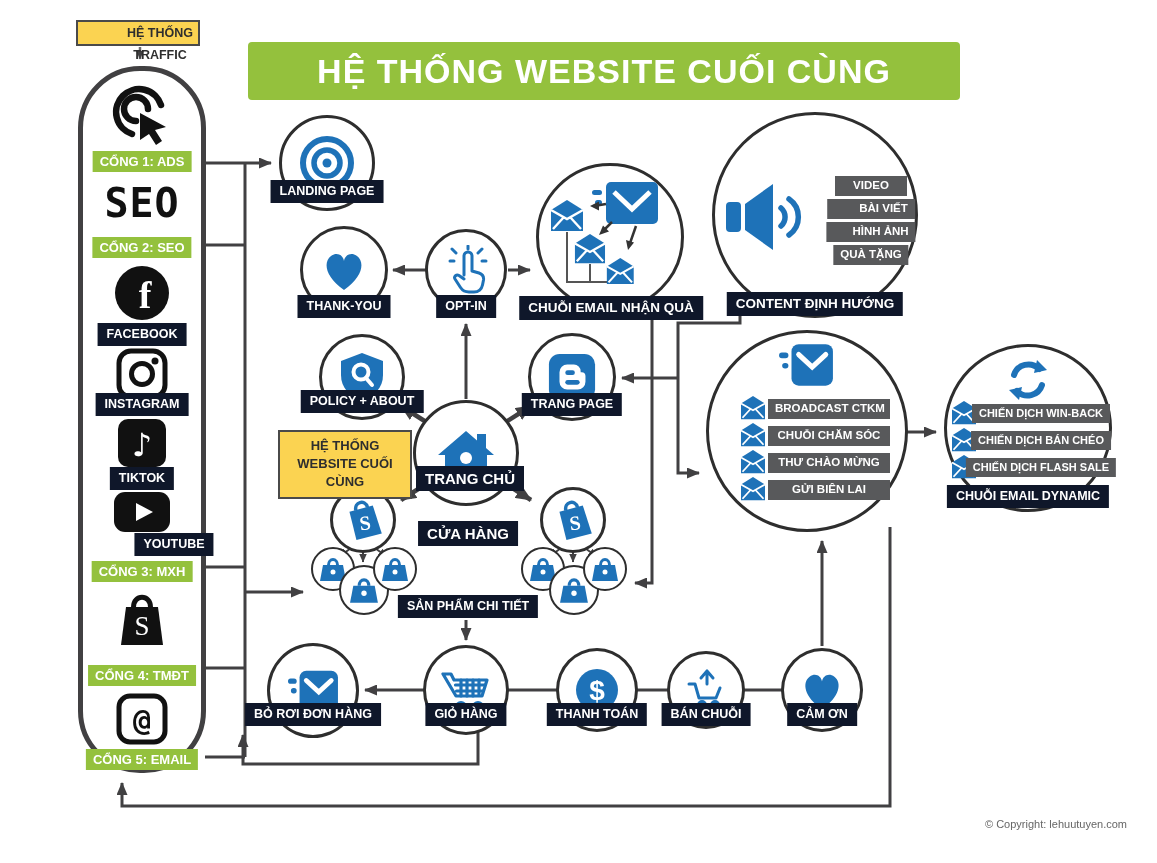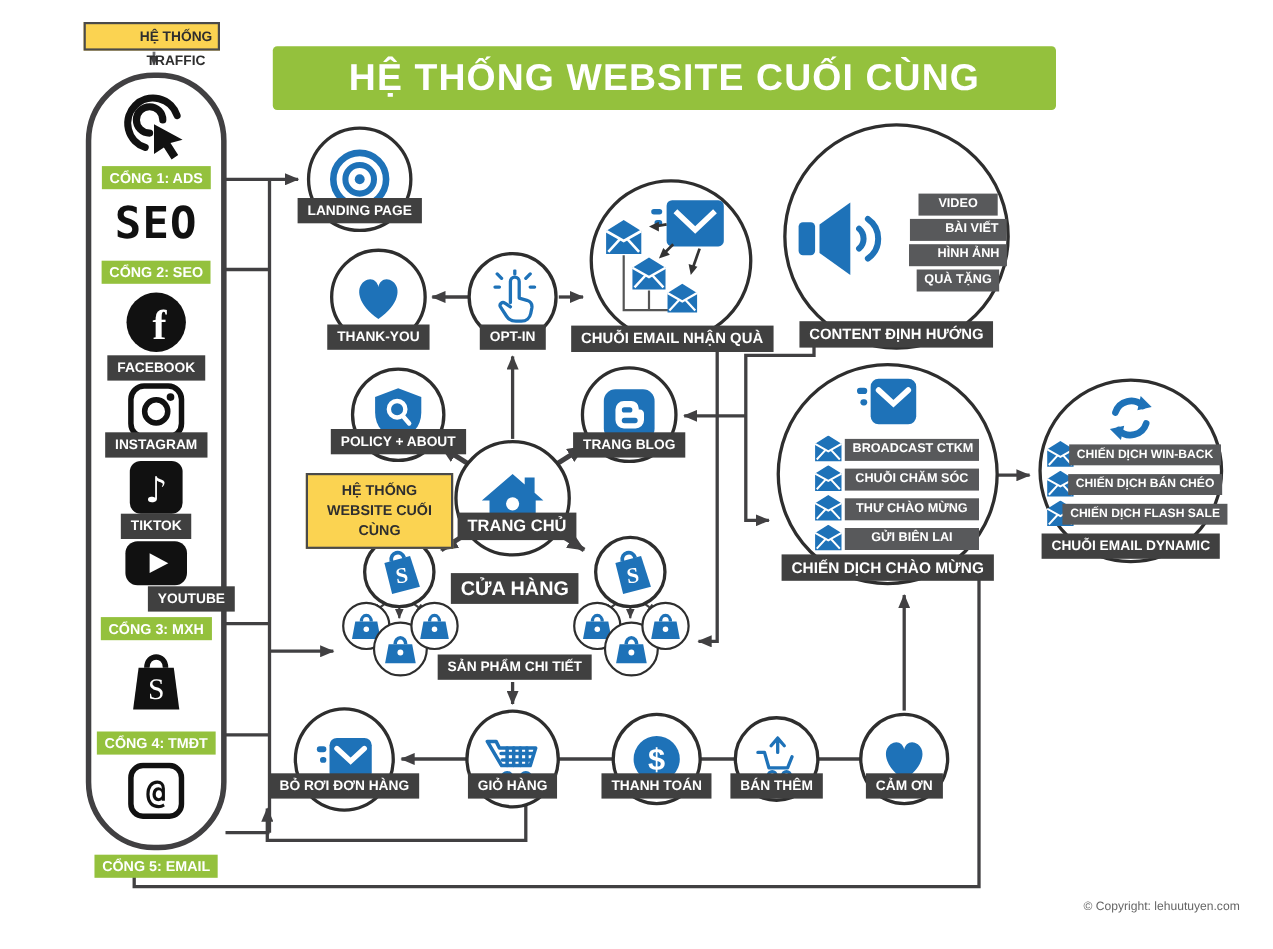--- a/index.html
+++ b/index.html
@@ -8,21 +8,21 @@
   svg{display:block;}
   #connectors{position:absolute;left:0;top:0;z-index:1;pointer-events:none;}
   .rect-col{position:absolute;left:78px;top:66px;width:128px;height:707px;
             border:5px solid #414042;border-radius:62px;background:#fff;z-index:2;box-sizing:border-box;}
   .col-item{position:absolute;left:50%;transform:translateX(-50%);}
   .circle{position:absolute;background:#fff;border:3px solid #2e2e2e;border-radius:50%;
           display:flex;align-items:center;justify-content:center;box-sizing:border-box;z-index:2;}
   .thin{border-width:2.5px;}
   .glabel{background:#94c13d;color:#fff;font-weight:bold;font-size:13px;line-height:1;
           padding:4px 7px;white-space:nowrap;text-align:center;z-index:4;}
-  .dlabel{position:absolute;transform:translateX(-50%);background:#404040;color:#fff;font-weight:bold;
+  .dlabel{position:absolute;transform:translateX(-50%);background:#0f172a;color:#fff;font-weight:bold;
           font-size:12.5px;line-height:1;padding:5px 9px;white-space:nowrap;text-align:center;z-index:4;}
   .dlabel-s{position:absolute;transform:translateX(-50%);background:#58595b;color:#fff;font-weight:bold;
           font-size:11.5px;line-height:1;padding:4px 7px;white-space:nowrap;text-align:center;z-index:4;}
   .ylabel{position:absolute;background:#fbd351;border:2px solid #4a4a4a;color:#2e2e2e;font-weight:bold;
           text-align:center;z-index:4;box-sizing:border-box;}
   .banner{position:absolute;left:248px;top:42px;width:712px;height:58px;background:#94c13d;color:#fff;
           font-size:34px;font-weight:800;letter-spacing:1px;display:flex;align-items:center;
           justify-content:center;border-radius:4px;z-index:2;}
   .seo-text{font-family:"DejaVu Sans Mono",monospace;font-weight:bold;font-size:40px;color:#111;
             letter-spacing:1px;line-height:1;}
@@ -133,21 +133,21 @@
     <svg class="col-item" style="top:516px;" width="62" height="64" viewBox="0 0 62 64">
       <path d="M15 20 L47 20 L52 58 L10 58 Z" fill="#111"></path>
       <path d="M22.5 20 C22.5 7 39.5 7 39.5 20" fill="none" stroke="#111" stroke-width="5"></path>
       <text x="31" y="48" text-anchor="middle" font-size="27" fill="#fff" font-family="Liberation Serif,serif">S</text>
     </svg>
     <div class="col-item glabel" style="top:594px;">CỔNG 4: TMĐT</div>
     <svg class="col-item" style="top:622px;" width="52" height="52" viewBox="0 0 52 52">
       <rect x="3" y="3" width="46" height="46" rx="11" fill="none" stroke="#111" stroke-width="5"></rect>
       <text x="26" y="37" text-anchor="middle" font-size="30" font-weight="bold" fill="#111" font-family="DejaVu Sans Mono,monospace">@</text>
     </svg>
-    <div class="col-item glabel" style="top:706px;">CỔNG 5: EMAIL</div>
+    <div class="col-item glabel" style="top:678px;">CỔNG 5: EMAIL</div>
   </div>
 
   <div class="circle" style="left:279px;top:115px;width:96px;height:96px;">
     <svg width="56" height="56" viewBox="0 0 56 56">
       <circle cx="28" cy="28" r="24" fill="none" stroke="#1e72b8" stroke-width="6"></circle>
       <circle cx="28" cy="28" r="13" fill="none" stroke="#1e72b8" stroke-width="5.5"></circle>
       <circle cx="28" cy="28" r="4.5" fill="#1e72b8"></circle>
     </svg>
   </div>
   <div class="dlabel" style="left:327px;top:180px;">LANDING PAGE</div>
@@ -227,21 +227,21 @@
   <div class="dlabel" style="left:362px;top:390px;">POLICY + ABOUT</div>
 
   <div class="circle" style="left:528px;top:333px;width:88px;height:88px;">
     <svg width="50" height="50" viewBox="0 0 52 52">
       <rect x="2" y="2" width="48" height="48" rx="11" fill="#1e72b8"></rect>
       <path d="M21 13 h7 a7 7 0 0 1 7 7 v1 h1 a4 4 0 0 1 4 4 v6 a8 8 0 0 1 -8 8 H21 a8 8 0 0 1 -8 -8 V21 a8 8 0 0 1 8 -8 Z" fill="#fff"></path>
       <rect x="19" y="19" width="10" height="5" rx="2.5" fill="#1e72b8"></rect>
       <rect x="19" y="29" width="15" height="5" rx="2.5" fill="#1e72b8"></rect>
     </svg>
   </div>
-  <div class="dlabel" style="left:572px;top:393px;">TRANG BLOG</div>
+  <div class="dlabel" style="left:572px;top:393px;">TRANG PAGE</div>
 
   <div class="circle" style="left:413px;top:400px;width:106px;height:106px;">
     <svg width="60" height="56" viewBox="0 0 60 56">
       <path d="M2 30 L30 6 L41 15.5 V9 h9 v14 L58 30 h-7 V54 H9 V30 Z" fill="#1e72b8"></path>
       <circle cx="30" cy="33" r="6" fill="#fff"></circle>
       <path d="M19 54 a11 11 0 0 1 22 0 Z" fill="#fff"></path>
     </svg>
   </div>
   <div class="dlabel" style="left:470px;top:466px;font-size:15px;">TRANG CHỦ</div>
   <div class="ylabel" style="left:278px;top:430px;width:134px;font-size:13px;line-height:1.4;padding:5px 4px;">HỆ THỐNG WEBSITE CUỐI CÙNG</div>
@@ -257,21 +257,21 @@
   </div>
   <div class="circle" style="left:540px;top:487px;width:66px;height:66px;">
     <svg width="46" height="48" viewBox="0 0 46 48">
       <g transform="rotate(-8 23 26)">
         <path d="M11 14 L35 11 L40 40 L14 43 Z" fill="#1e72b8"></path>
         <path d="M17.5 13.5 C17 5 28 3.5 29.5 12" stroke="#1e72b8" stroke-width="3.5" fill="none"></path>
         <text x="25" y="34" text-anchor="middle" font-size="20" font-weight="bold" fill="#fff" font-family="Liberation Serif,serif">S</text>
       </g>
     </svg>
   </div>
-  <div class="dlabel" style="left:468px;top:521px;font-size:18px;">CỬA HÀNG</div>
+  <div class="dlabel" style="left:468px;top:521px;font-size:15px;">CỬA HÀNG</div>
 
   <div class="circle thin" style="left:311px;top:547px;width:44px;height:44px;">
     <svg width="28" height="28" viewBox="0 0 28 28">
         <path d="M4 10 H24 L27 26 H1 Z" fill="#1e72b8"></path>
         <path d="M9.5 10 a4.5 5.5 0 0 1 9 0" stroke="#1e72b8" stroke-width="3" fill="none"></path>
         <circle cx="14" cy="17" r="2.5" fill="#fff"></circle>
       </svg>
   </div>
   <div class="circle thin" style="left:339px;top:565px;width:50px;height:50px;">
     <svg width="30" height="30" viewBox="0 0 28 28">
@@ -330,21 +330,20 @@
   <svg class="icon-abs" style="left:740px;top:450px;" width="26" height="24" viewBox="0 0 34 32">
       <path d="M1 10 L17 0 L33 10 V31 H1 Z" fill="#1e72b8"></path>
       <path d="M1 10 L17 19 L33 10 M3 29 L14 17 M31 29 L20 17" stroke="#fff" stroke-width="2.4" fill="none"></path>
     </svg>
   <div class="dlabel-s" style="left:829px;top:453px;width:108px;">THƯ CHÀO MỪNG</div>
   <svg class="icon-abs" style="left:740px;top:477px;" width="26" height="24" viewBox="0 0 34 32">
       <path d="M1 10 L17 0 L33 10 V31 H1 Z" fill="#1e72b8"></path>
       <path d="M1 10 L17 19 L33 10 M3 29 L14 17 M31 29 L20 17" stroke="#fff" stroke-width="2.4" fill="none"></path>
     </svg>
   <div class="dlabel-s" style="left:829px;top:480px;width:108px;">GỬI BIÊN LAI</div>
-  <div class="dlabel" style="left:807px;top:504px;font-size:14px;">CHIẾN DỊCH CHÀO MỪNG</div>
 
   <div class="circle" style="left:944px;top:344px;width:168px;height:168px;"></div>
   <svg class="icon-abs" style="left:1004px;top:356px;" width="48" height="48" viewBox="0 0 48 48">
     <g fill="none" stroke="#1e72b8" stroke-width="6" stroke-linecap="round">
       <path d="M10 19 a15 15 0 0 1 25 -6"></path>
       <path d="M38 29 a15 15 0 0 1 -25 6"></path>
     </g>
     <path d="M33 4 L43 14 L30 17 Z" fill="#1e72b8"></path>
     <path d="M15 44 L5 34 L18 31 Z" fill="#1e72b8"></path>
   </svg>
@@ -399,21 +398,21 @@
   <div class="circle" style="left:667px;top:651px;width:78px;height:78px;">
     <svg width="46" height="44" viewBox="0 0 46 44">
       <g fill="none" stroke="#1e72b8" stroke-width="3" stroke-linecap="round" stroke-linejoin="round">
         <path d="M24 16 V3 M24 3 l-6 7 M24 3 l6 7"></path>
         <path d="M6 16 h6 l4 14 h17 l4 -10"></path>
       </g>
       <circle cx="19" cy="37" r="3.5" fill="none" stroke="#1e72b8" stroke-width="3"></circle>
       <circle cx="32" cy="37" r="3.5" fill="none" stroke="#1e72b8" stroke-width="3"></circle>
     </svg>
   </div>
-  <div class="dlabel" style="left:706px;top:703px;">BÁN THÊM</div>
+  <div class="dlabel" style="left:706px;top:703px;">BÁN CHUỖI</div>
 
   <div class="circle" style="left:781px;top:648px;width:82px;height:84px;">
     <svg width="44" height="42" viewBox="0 0 46 44">
       <path d="M23 42 C4 29 2 14 10 8 C16 3.5 22 7 23 13 C24 7 30 3.5 36 8 C44 14 42 29 23 42 Z" fill="#1e72b8"></path>
     </svg>
   </div>
   <div class="dlabel" style="left:822px;top:703px;">CẢM ƠN</div>
 
   <div class="copyright">© Copyright: lehuutuyen.com</div>
 </div>

